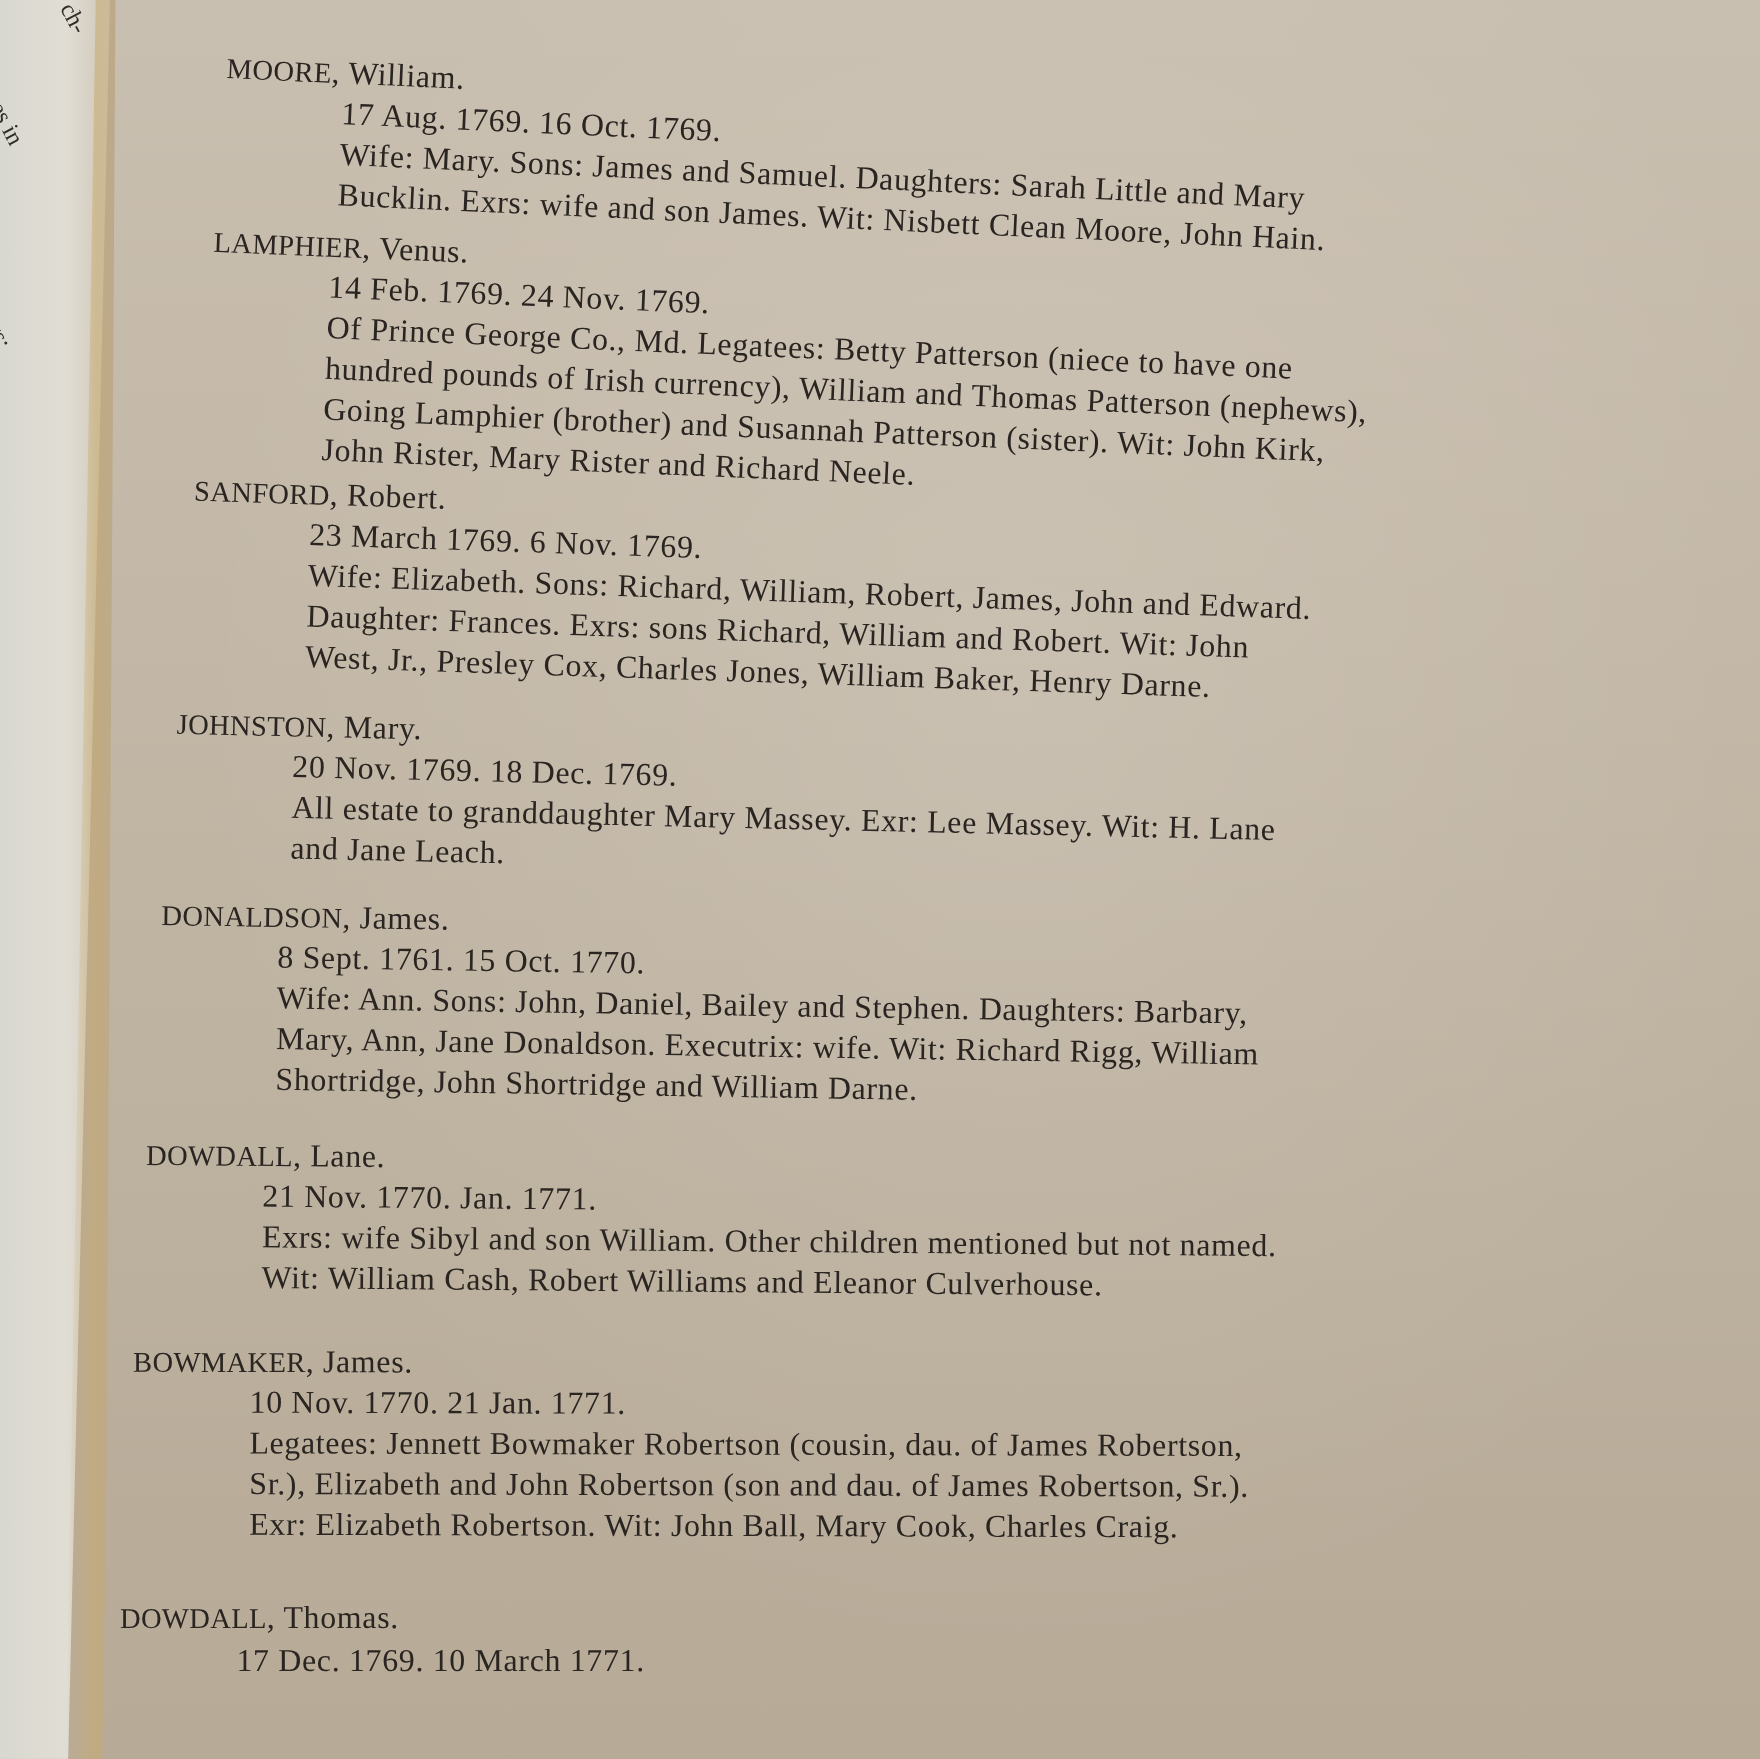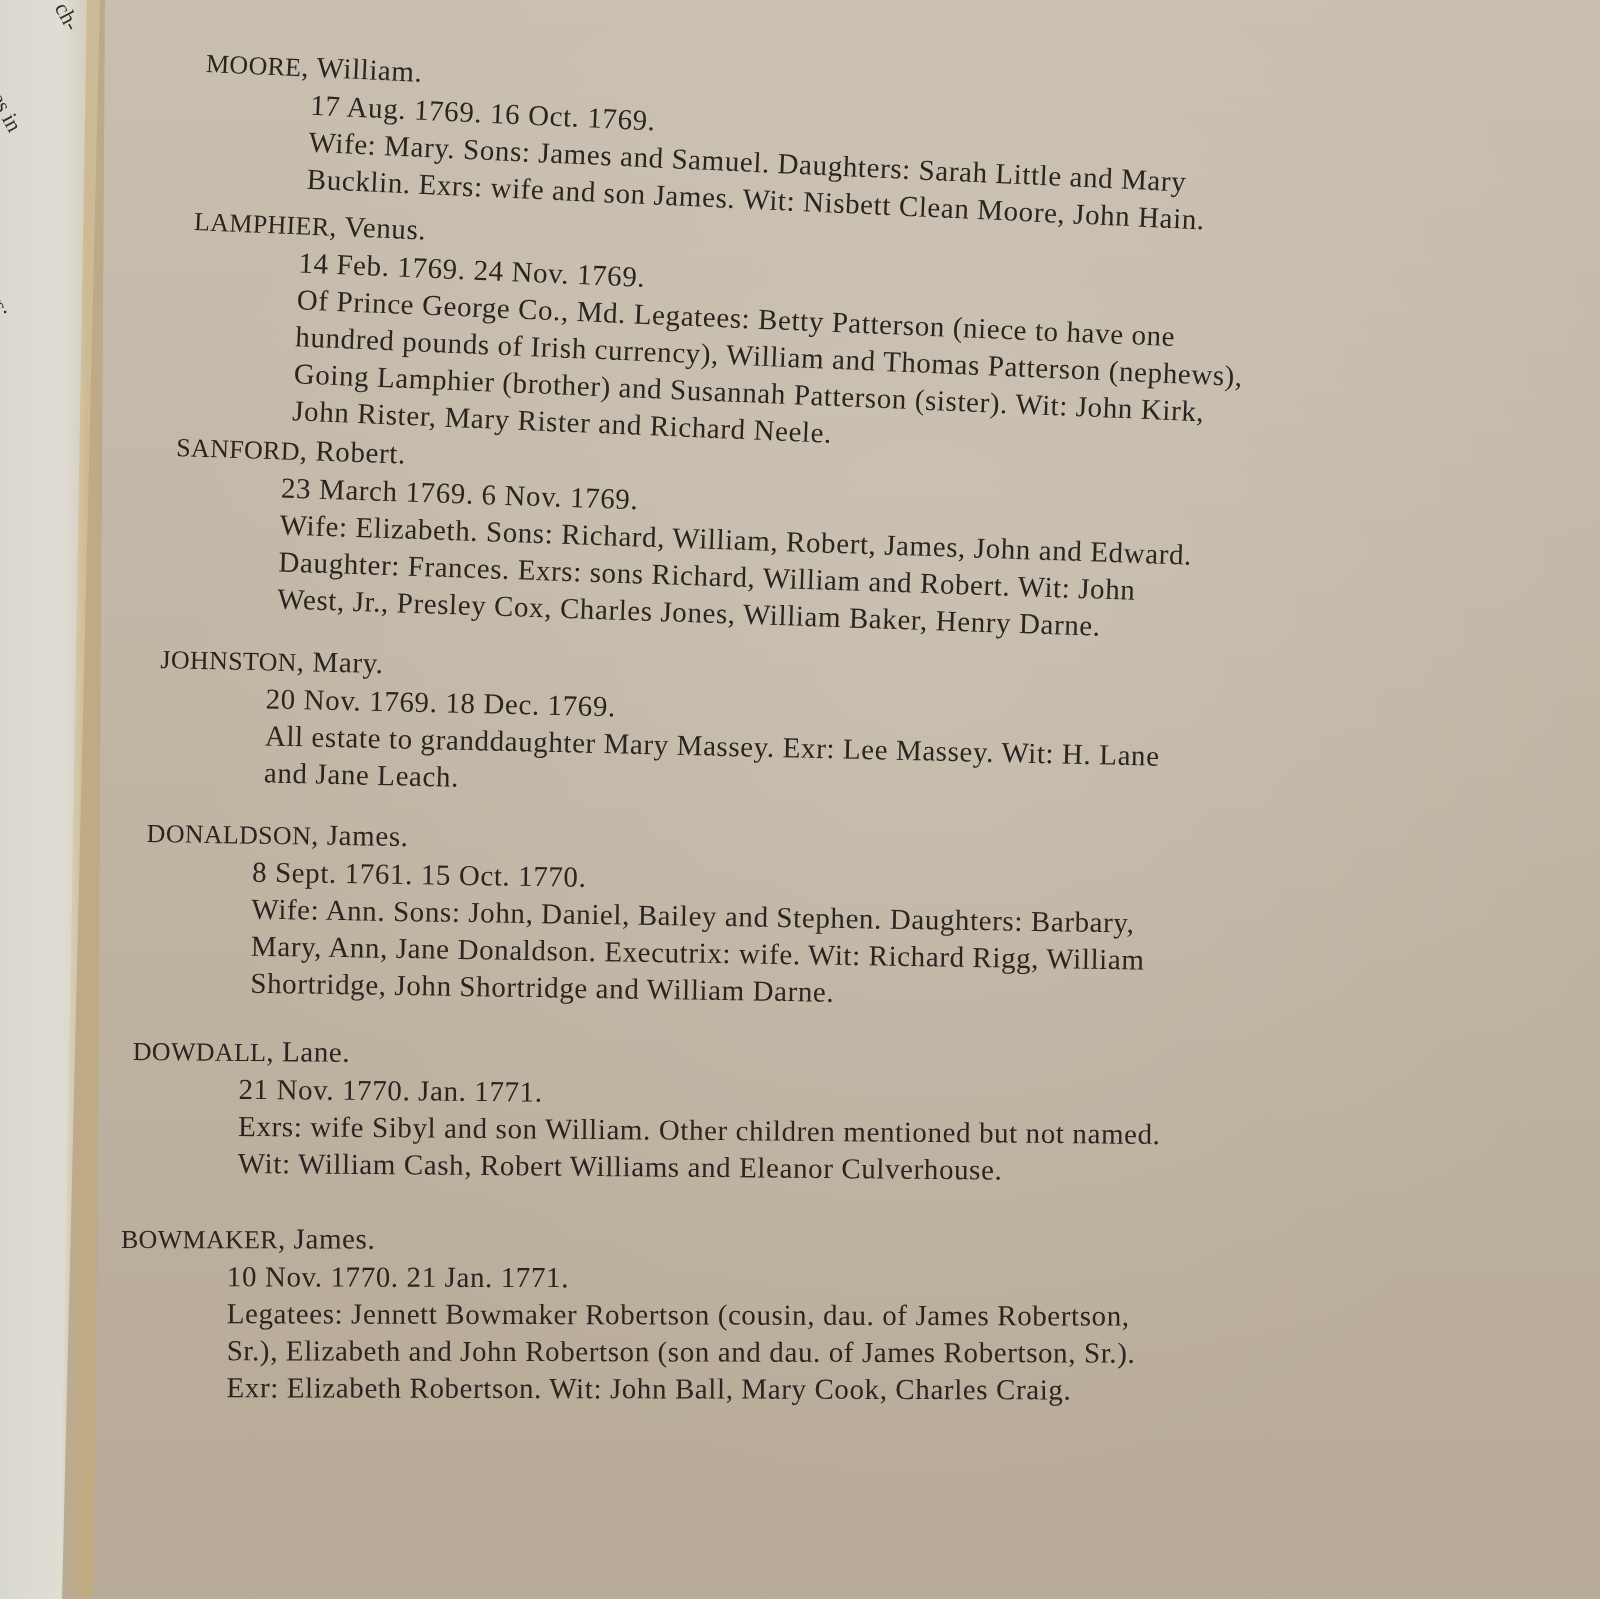--- a/index.html
+++ b/index.html
@@ -151,15 +151,17 @@
 
   <div class="entry e7">
     <span class="line heading"><span class="surname">BOWMAKER</span><span>, </span><span>James.</span></span>
     <span class="line body">10 Nov. 1770.  21 Jan. 1771.</span>
     <span class="line body">Legatees: Jennett Bowmaker Robertson (cousin, dau. of James Robertson,</span>
     <span class="line body">Sr.), Elizabeth and John Robertson (son and dau. of James Robertson, Sr.).</span>
     <span class="line body">Exr: Elizabeth Robertson.  Wit: John Ball,  Mary Cook,  Charles Craig.</span>
   </div>
 
   <div class="entry e8">
+    <span class="line heading"><span class="surname">DOWDALL</span><span>, </span><span>Thomas.</span></span>
+    <span class="line body">17 Dec. 1769.  10 March 1771.</span>
   </div>
 
 </div>
 
 </body></html>

